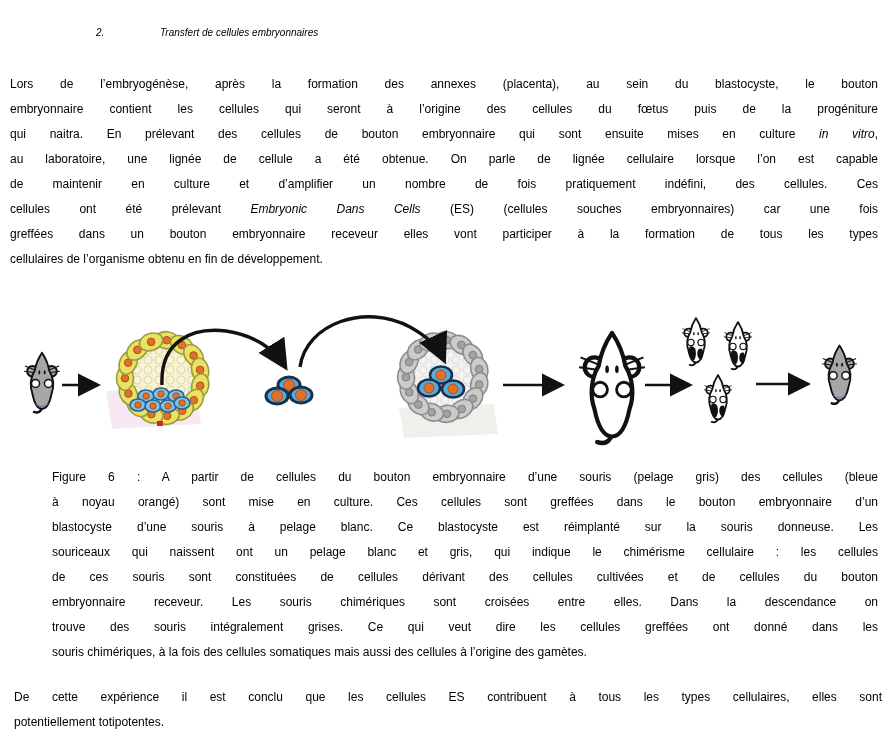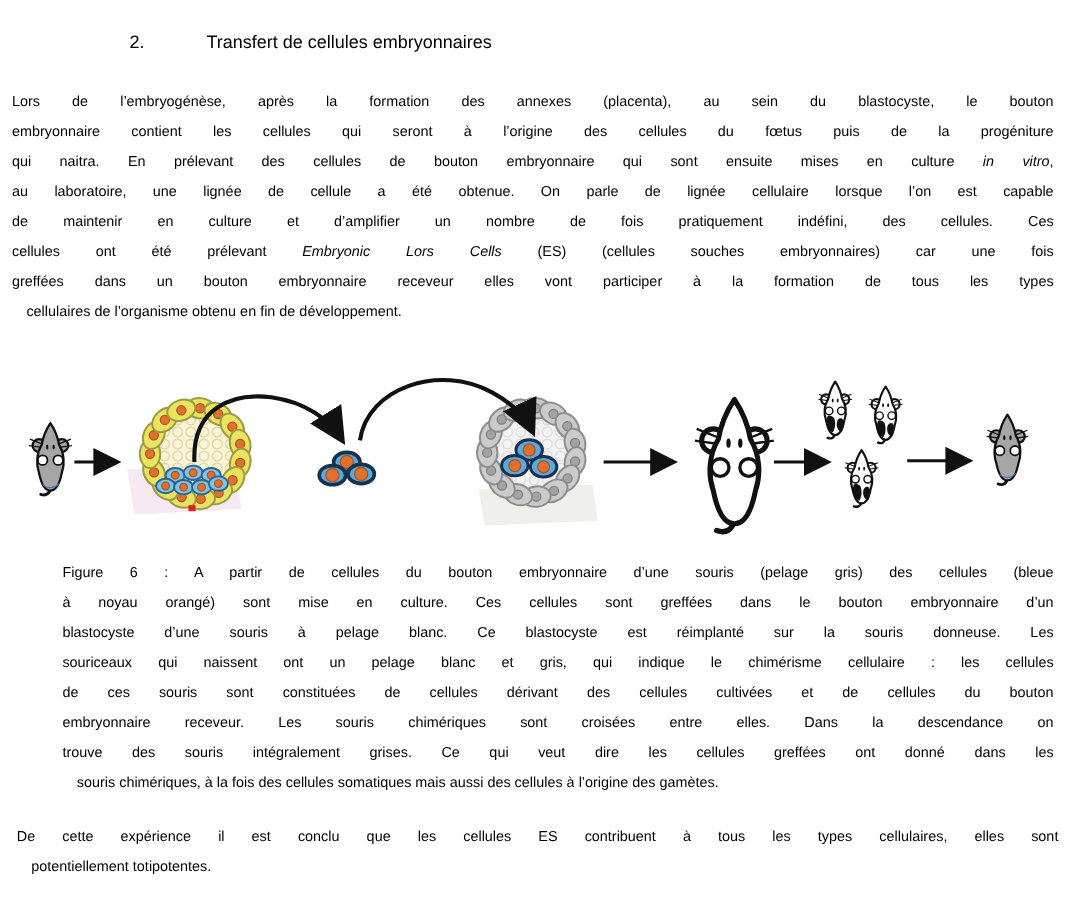--- a/index.html
+++ b/index.html
@@ -1,23 +1,23 @@
 <!DOCTYPE html>
 <html><head>
 <meta charset="utf-8">
 <style>
   html,body{margin:0;padding:0;background:#ffffff;}
   body{width:890px;height:750px;position:relative;overflow:hidden;
        font-family:"Liberation Sans",sans-serif;color:#000;}
   .doc{position:absolute;inset:0;background:#fff;}
-  .heading{position:absolute;top:27px;left:108px;font-size:15px;}
+  .heading{position:absolute;top:27px;left:96px;font-style:italic;font-size:10px;}
   .heading .hnum{display:inline-block;width:64px;}
   .para{position:absolute;font-size:12px;line-height:25px;}
   .para .line{text-align:justify;text-align-last:justify;}
-  .para .line.last{text-align-last:left;margin-left:12px;}
+  .para .line.last{text-align-last:left;}
   .intro{top:72px;left:10px;width:868px;}
   .caption{top:465px;left:52px;width:826px;}
   .conclusion{top:685px;left:14px;width:868px;}
   .para em{}
   .figure{position:absolute;top:295px;left:0;}
 </style>
 </head>
 <body>
 
 <div class="doc">
@@ -25,21 +25,21 @@
   <div class="heading">
     <span class="hnum">2.</span><span class="htitle">Transfert de cellules embryonnaires</span>
   </div>
 
   <div class="para intro">
       <div class="line"><span>Lors de l’embryogénèse, après la formation des annexes (placenta), au sein du blastocyste, le bouton</span></div>
       <div class="line"><span>embryonnaire contient les cellules qui seront à l’origine des cellules du fœtus puis de la progéniture</span></div>
       <div class="line"><span>qui naitra. En prélevant des cellules de bouton embryonnaire qui sont ensuite mises en culture </span><em>in vitro</em><span>,</span></div>
       <div class="line"><span>au laboratoire, une lignée de cellule a été obtenue. On parle de lignée cellulaire lorsque l’on est capable</span></div>
       <div class="line"><span>de maintenir en culture et d’amplifier un nombre de fois pratiquement indéfini, des cellules. Ces</span></div>
-      <div class="line"><span>cellules ont été prélevant </span><em>Embryonic Lors Cells</em><span> (ES) (cellules souches embryonnaires) car une fois</span></div>
+      <div class="line"><span>cellules ont été prélevant </span><em>Embryonic Dans Cells</em><span> (ES) (cellules souches embryonnaires) car une fois</span></div>
       <div class="line"><span>greffées dans un bouton embryonnaire receveur elles vont participer à la formation de tous les types</span></div>
       <div class="line last"><span>cellulaires de l’organisme obtenu en fin de développement.</span></div>
     </div>
 
   <svg class="figure" width="890" height="165" viewBox="0 0 890 165" xmlns="http://www.w3.org/2000/svg">
     <defs>
       <marker id="ah" markerWidth="9" markerHeight="9" refX="7" refY="4.5" orient="auto">
         <path d="M0,0 L9,4.5 L0,9 Z" fill="#111111"></path>
       </marker>
       <pattern id="honeyY" width="11" height="10" patternUnits="userSpaceOnUse">

